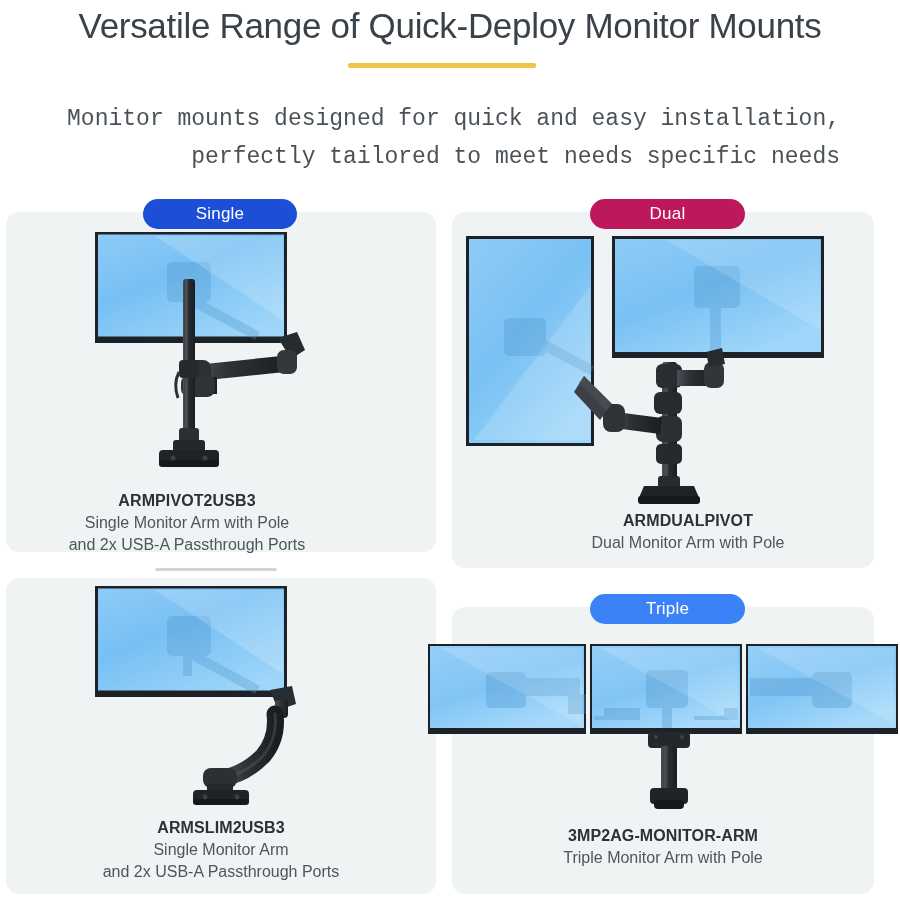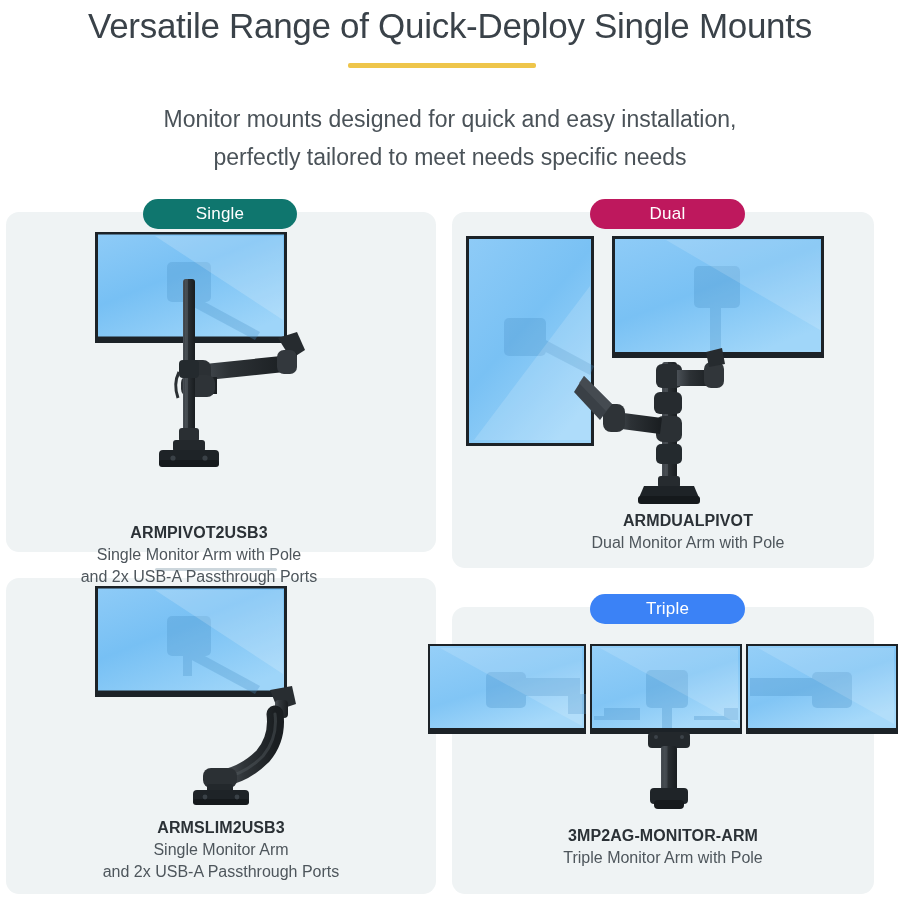--- a/index.html
+++ b/index.html
@@ -19,22 +19,22 @@
     color: #3a4249;
     white-space: nowrap;
   }
   .accent-bar {
     position: absolute; left: 348px; top: 63px;
     width: 188px; height: 5px; border-radius: 2px;
     background: #eec54a;
   }
   .subtitle {
     position: absolute; left: 60px; top: 100px; width: 780px;
-    text-align: center; color: #4a5258;
-    font-size: 23px; font-weight: 400; line-height: 38px;
+    text-align: right; color: #4a5258;
+    font-size: 23px; font-weight: 400; line-height: 38px; font-family: Liberation Mono, monospace;
   }
 
   
   .card {
     position: absolute;
     background: #eff3f4;
     border-radius: 13px;
   }
   #card-single  { left: 6px;   top: 212px; width: 430px; height: 340px; }
   #card-slim    { left: 6px;   top: 578px; width: 430px; height: 316px; }
@@ -49,52 +49,52 @@
 
   
   .badge {
     position: absolute;
     height: 30px; line-height: 30px;
     border-radius: 15px;
     color: #ffffff; font-size: 17px; font-weight: 400;
     text-align: center; letter-spacing: 0.2px;
     z-index: 5;
   }
-  #badge-single { left: 143px; top: 199px; width: 154px; background: #0f766e; }
+  #badge-single { left: 143px; top: 199px; width: 154px; background: #1d4ed8; }
   #badge-dual   { left: 590px; top: 199px; width: 155px; background: #be185d; }
   #badge-triple { left: 590px; top: 594px; width: 155px; background: #3b82f6; }
 
   
   .caption { position: absolute; text-align: center; }
   .caption .sku {
     font-size: 16px; font-weight: 700; color: #2b3136;
     letter-spacing: 0.1px; margin-bottom: 2px;
   }
   .caption .desc {
     font-size: 16px; font-weight: 400; color: #4e565c; line-height: 22px;
   }
-  #cap-single { left: 18px;   top: 492px; width: 362px; margin-top: 32px; }
+  #cap-single { left: 6px;   top: 492px; width: 362px; }
   #cap-slim   { left: 6px;   top: 819px; width: 430px; }
   #cap-dual   { left: 452px; top: 512px; width: 472px; }
   #cap-triple { left: 452px; top: 827px; width: 422px; }
 
   
   .illus { position: absolute; }
   #illus-single { left: 95px;  top: 232px; width: 270px; height: 258px; }
   #illus-slim   { left: 95px;  top: 586px; width: 270px; height: 222px; }
   #illus-dual   { left: 466px; top: 234px; width: 400px; height: 272px; }
   #illus-triple { left: 428px; top: 638px; width: 470px; height: 180px; }
   .illus svg { display: block; width: 100%; height: 100%; overflow: visible; }
 </style>
 </head>
 <body>
 
 <div class="page">
 
-  <div class="title">Versatile Range of Quick-Deploy Single Mounts</div>
+  <div class="title">Versatile Range of Quick-Deploy Monitor Mounts</div>
   <div class="accent-bar"></div>
   <div class="subtitle">
     <div>Monitor mounts designed for quick and easy installation,</div>
     <div>perfectly tailored to meet needs specific needs</div>
   </div>
 
   <div class="card" id="card-single"></div>
   <div class="card" id="card-slim"></div>
   <div class="card" id="card-dual"></div>
   <div class="card" id="card-triple"></div>

